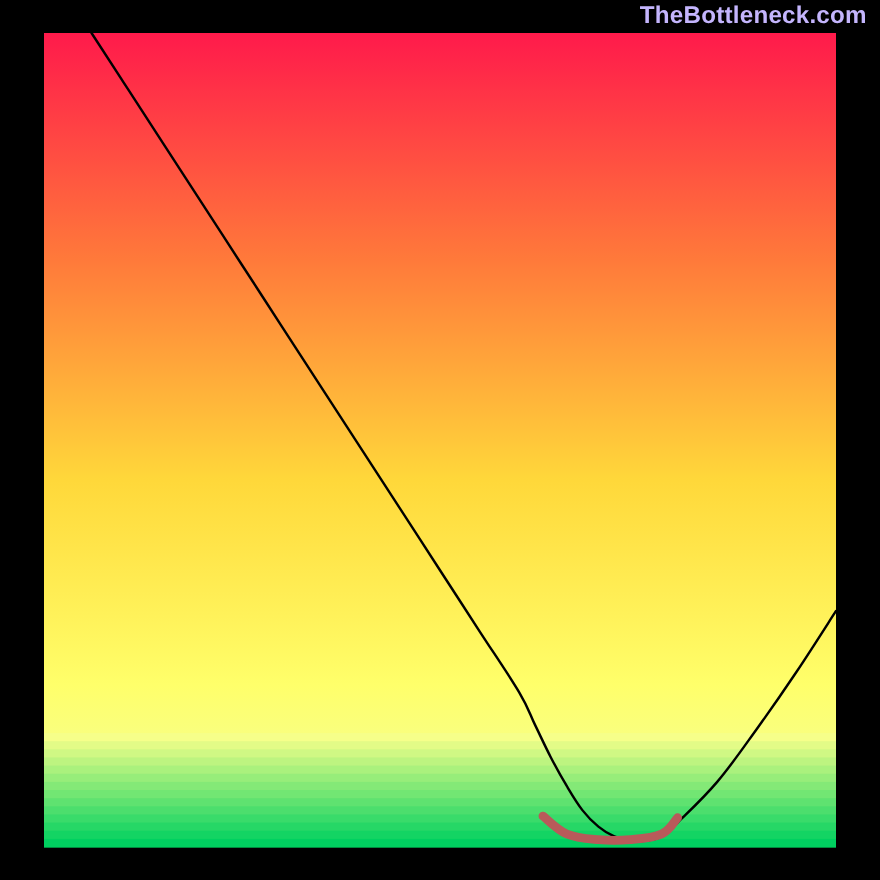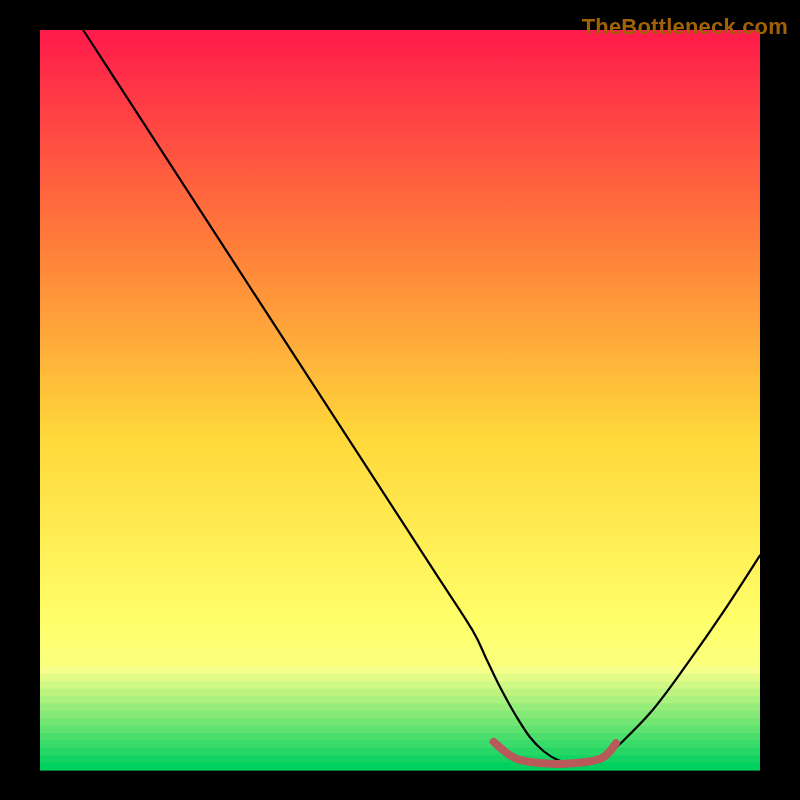--- a/index.html
+++ b/index.html
@@ -11,23 +11,23 @@
     font-family: Arial, Helvetica, sans-serif;
     overflow: hidden;
   }
   .container {
     position: relative;
     width: 800px;
     height: 800px;
   }
   .watermark {
     position: absolute;
-    top: 14px;
+    top: 1px;
     right: 12px;
-    color: #a16207;
+    color: #c4b5fd;
     font-size: 22px;
     font-weight: 600;
     letter-spacing: 0.2px;
     z-index: 5;
   }
   svg {
     position: absolute;
     top: 0;
     left: 0;
   }

